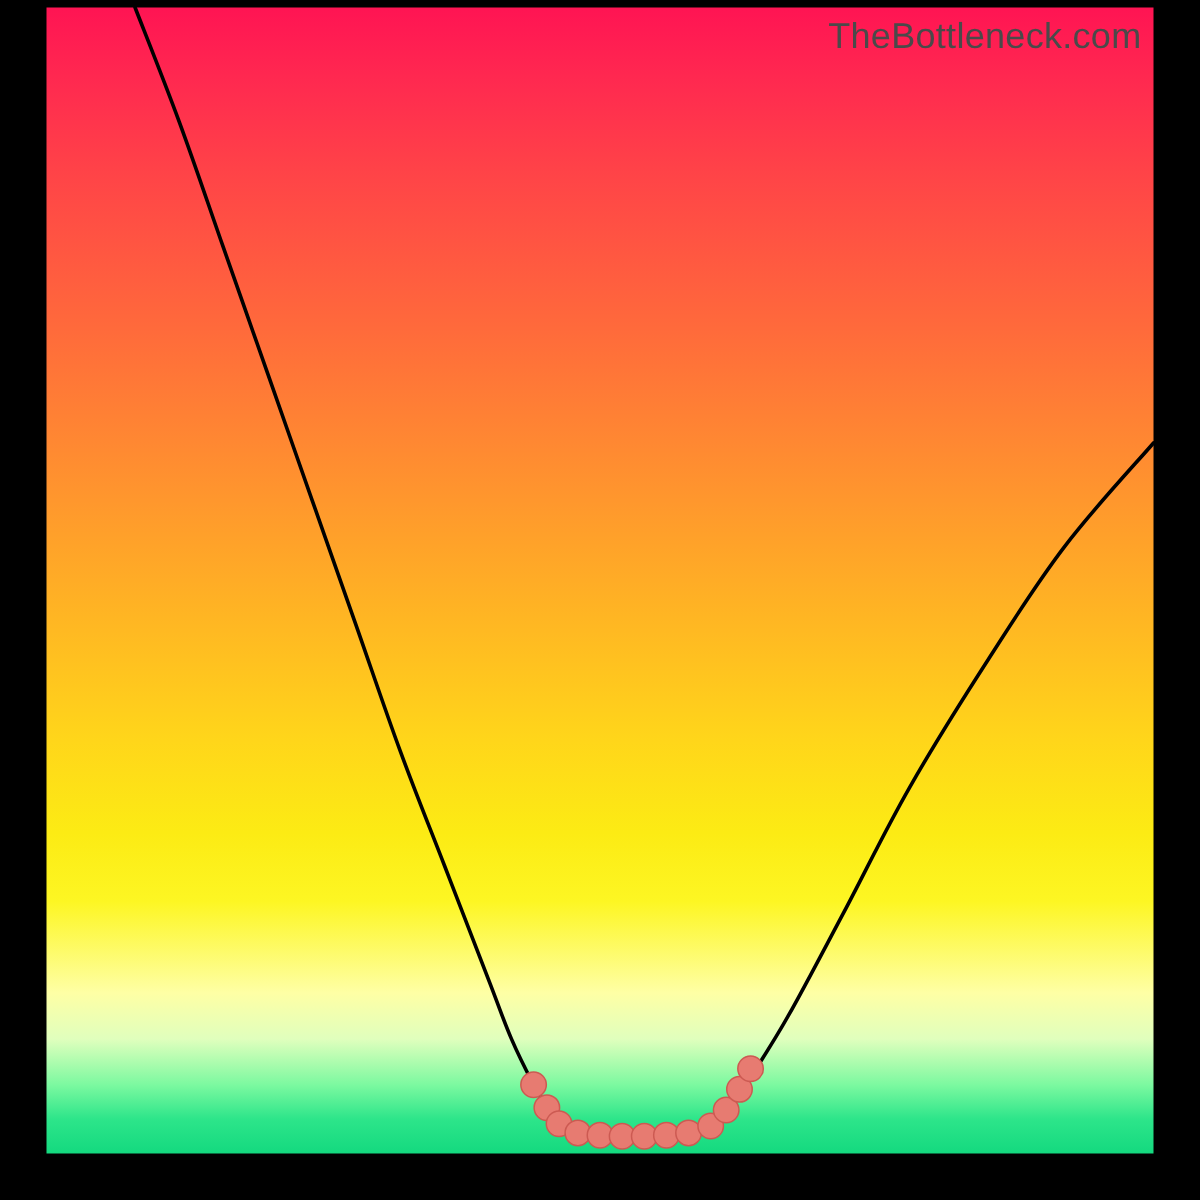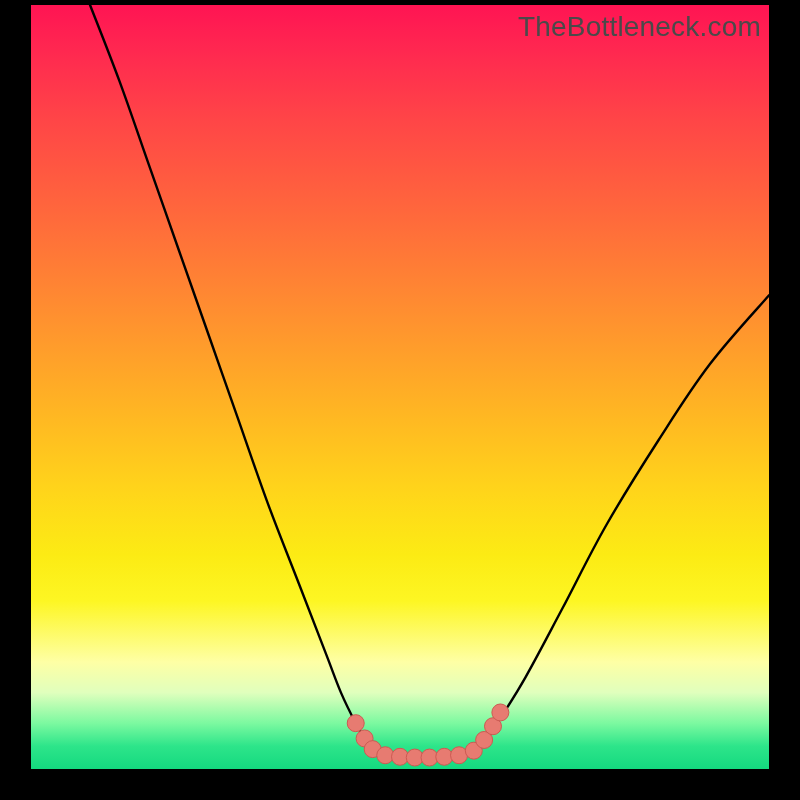--- a/index.html
+++ b/index.html
@@ -41,21 +41,21 @@
       #7cf9a0 94%,
       #2de58a 97%,
       #14d97f 100%
     );
   }
   .watermark {
     position: absolute;
     top: 6px;
     right: 8px;
     color: #4a4a4a;
-    font-size: 28px;
+    font-size: 24px;
     font-weight: 500;
     letter-spacing: 0.2px;
     user-select: none;
   }
   svg.curve {
     position: absolute;
     left: 0; top: 0;
     width: 738px;
     height: 764px;
     overflow: visible;

